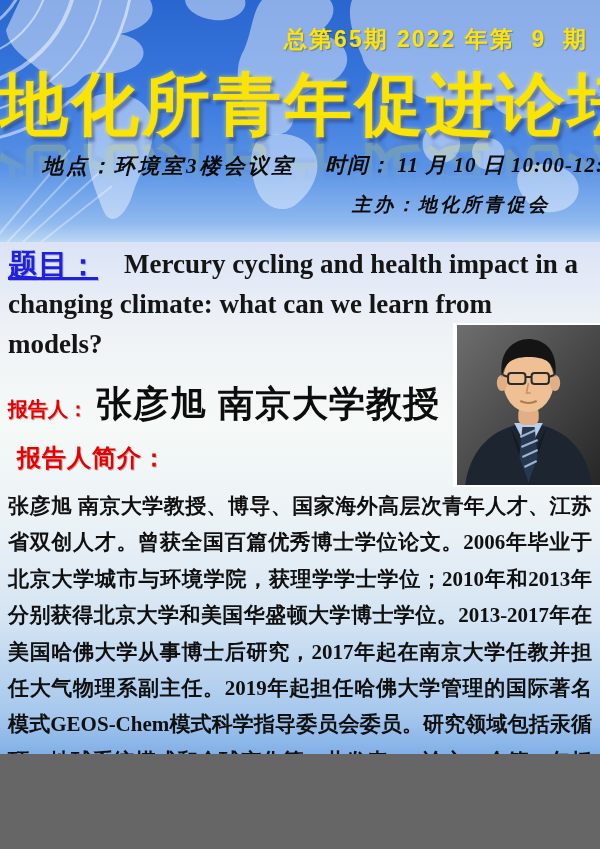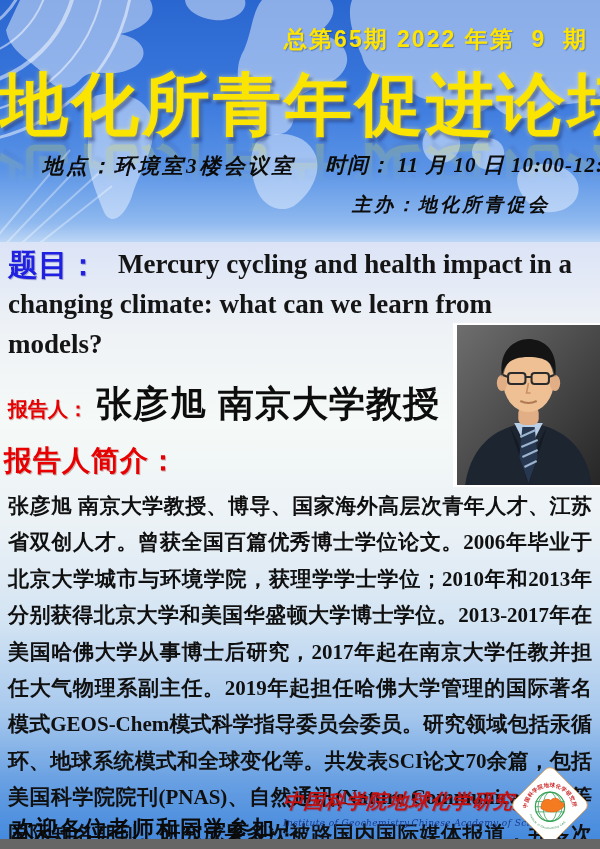--- a/index.html
+++ b/index.html
@@ -1,17 +1,17 @@
 <!DOCTYPE html>
 <html><head>
 <meta charset="utf-8">
 <style>
   html,body{margin:0;padding:0;background:#666;}
   .poster{
-    position:relative;width:600px;height:839px;margin:0 auto;
+    position:relative;width:600px;height:754px;margin:0 auto;
     overflow:hidden;background:#fff;
     font-family:"Liberation Sans",sans-serif;
   }
   
   .header{
     position:absolute;left:0;top:0;width:600px;height:242px;
     background:linear-gradient(180deg,#2a66cf 0%,#3a78dd 40%,#5b94e6 70%,#8fb9ef 92%,#bcd6f5 100%);
     overflow:hidden;
   }
   .header-art{position:absolute;inset:0;}
@@ -52,44 +52,45 @@
     position:absolute;left:0;top:242px;width:600px;height:607px;
     background:linear-gradient(180deg,
       #dbe3f6 0%,#eef2f6 14%,#f5f9f7 30%,#eaf1f6 48%,
       #d2e3f3 63%,#a5c7ed 78%,#679fe2 89%,#3f86dd 100%);
   }
   .topic-block{
     position:absolute;top:4px;left:8px;width:572px;
     font-family:"Liberation Serif",serif;line-height:37px;
   }
   .topic-label{
-    display:inline-block;margin-right:20px;
+    display:inline-block;margin-right:26px;
     font-family:"Liberation Sans",sans-serif;
     font-size:30px;font-weight:800;color:#2020e0;vertical-align:-2px;
     text-shadow:1px 1px 0 rgba(0,0,120,.25);
+    text-decoration:underline;
   }
   .topic-title{
     font-size:27px;font-weight:700;color:#151515;
   }
   .photo{
     position:absolute;top:81px;left:453px;width:147px;height:164px;
     border-left:4px solid #fff;border-top:2px solid #fff;border-bottom:2px solid #fff;
     box-sizing:border-box;overflow:hidden;background:#3a3a3a;
   }
   .speaker-line{position:absolute;top:138px;left:8px;white-space:nowrap;}
   .speaker-label{
     font-size:20px;font-weight:800;color:#e80000;
     text-shadow:1px 1px 0 rgba(120,0,0,.3);
   }
   .speaker-name{
     font-size:36px;font-weight:700;color:#0d0d0d;margin-left:8px;letter-spacing:1px;
   }
   .bio-label{
-    position:absolute;top:200px;left:4px;
-    font-size:28px;font-weight:800;color:#e80000;letter-spacing:1px;
+    position:absolute;top:200px;left:17px;
+    font-size:24px;font-weight:800;color:#e80000;letter-spacing:1px;
     text-shadow:1px 1px 0 rgba(120,0,0,.3);
   }
   .bio-text{
     position:absolute;top:246px;left:8px;width:584px;
     font-family:"Liberation Serif",serif;
     font-size:21px;font-weight:700;color:#101010;
     line-height:36.4px;text-align:justify;
   }
   
   .welcome{

